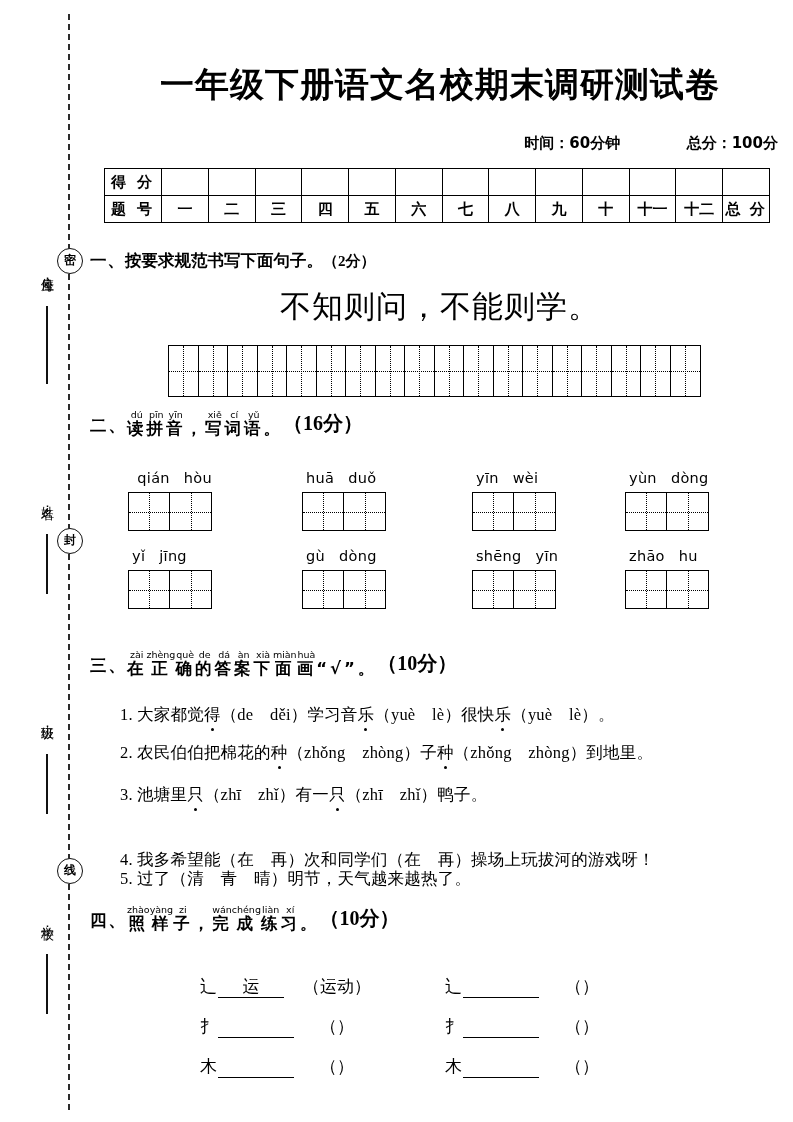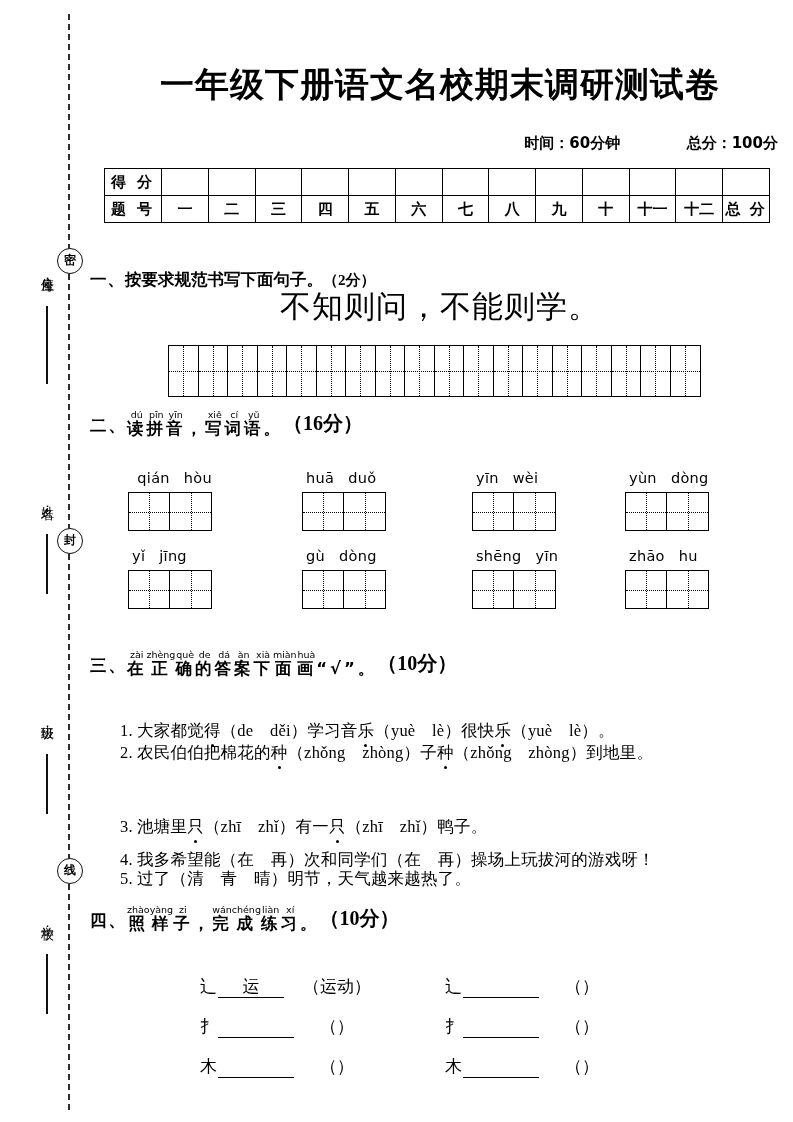--- a/index.html
+++ b/index.html
@@ -355,21 +355,21 @@
         <td class="num">八</td>
         <td class="num">九</td>
         <td class="num">十</td>
         <td class="num wide">十一</td>
         <td class="num wide">十二</td>
         <td class="total">总 分</td>
       </tr>
     </tbody>
   </table>
 
-  <div class="section-head" id="sec1-head" style="top:250px;margin-top:19px;">
+  <div class="section-head" id="sec1-head" style="top:250px;">
     <span class="num">一、</span><span>按要求规范书写下面句子。</span><span class="pts">（2分）</span>
   </div>
 
   <div id="quote-sentence">不知则问，不能则学。</div>
 
   <div id="sentence-grid" class="tzg"><span class="cell"></span><span class="cell"></span><span class="cell"></span><span class="cell"></span><span class="cell"></span><span class="cell"></span><span class="cell"></span><span class="cell"></span><span class="cell"></span><span class="cell"></span><span class="cell"></span><span class="cell"></span><span class="cell"></span><span class="cell"></span><span class="cell"></span><span class="cell"></span><span class="cell"></span><span class="cell"></span></div>
 
   <div class="ruby-head" id="sec2-head" style="top:410px;">
     <span class="lead">二、</span><span class="ruby-slot"><span class="rb"><span class="py">dú</span><span class="hz">读</span></span><span class="rb"><span class="py">pīn</span><span class="hz">拼</span></span><span class="rb"><span class="py">yīn</span><span class="hz">音</span></span><span class="rb"><span class="py">&nbsp;</span><span class="hz">，</span></span><span class="rb"><span class="py">xiě</span><span class="hz">写</span></span><span class="rb"><span class="py">cí</span><span class="hz">词</span></span><span class="rb"><span class="py">yǔ</span><span class="hz">语</span></span><span class="rb"><span class="py">&nbsp;</span><span class="hz">。</span></span></span><span class="ptsr">（16分）</span>
   </div>
@@ -427,23 +427,23 @@
     <div class="py-line">
       <span>zhāo</span><span class="sp"></span><span>hu</span>
     </div>
     <div class="tzg"><span class="cell"></span><span class="cell"></span></div>
   </div>
 
   <div class="ruby-head" id="sec3-head" style="top:650px;">
     <span class="lead">三、</span><span class="ruby-slot"><span class="rb"><span class="py">zài</span><span class="hz">在</span></span><span class="rb"><span class="py">zhèng</span><span class="hz">正</span></span><span class="rb"><span class="py">què</span><span class="hz">确</span></span><span class="rb"><span class="py">de</span><span class="hz">的</span></span><span class="rb"><span class="py">dá</span><span class="hz">答</span></span><span class="rb"><span class="py">àn</span><span class="hz">案</span></span><span class="rb"><span class="py">xià</span><span class="hz">下</span></span><span class="rb"><span class="py">miàn</span><span class="hz">面</span></span><span class="rb"><span class="py">huà</span><span class="hz">画</span></span><span class="rb"><span class="py">&nbsp;</span><span class="hz">“√”</span></span><span class="rb"><span class="py">&nbsp;</span><span class="hz">。</span></span></span><span class="ptsr">（10分）</span>
   </div>
 
-  <div class="choice-q" id="cq-0" style="top:720px;"><span class="idx">1. </span><span class="opt">大家都觉</span><span class="dotmark">得</span><span class="opt">（de　děi）学习音</span><span class="dotmark">乐</span><span class="opt">（yuè　lè）很快</span><span class="dotmark">乐</span><span class="opt">（yuè　lè）。</span></div>
+  <div class="choice-q" id="cq-0" style="top:704px;"><span class="idx">1. </span><span class="opt">大家都觉</span><span class="dotmark">得</span><span class="opt">（de　děi）学习音</span><span class="dotmark">乐</span><span class="opt">（yuè　lè）很快</span><span class="dotmark">乐</span><span class="opt">（yuè　lè）。</span></div>
   <div class="choice-q" id="cq-1" style="top:742px;"><span class="idx">2. </span><span class="opt">农民伯伯把棉花的</span><span class="dotmark">种</span><span class="opt">（zhǒng　zhòng）子</span><span class="dotmark">种</span><span class="opt">（zhǒng　zhòng）到地里。</span></div>
-  <div class="choice-q" id="cq-2" style="top:784px;margin-top:32px;"><span class="idx">3. </span><span class="opt">池塘里</span><span class="dotmark">只</span><span class="opt">（zhī　zhǐ）有一</span><span class="dotmark">只</span><span class="opt">（zhī　zhǐ）鸭子。</span></div>
+  <div class="choice-q" id="cq-2" style="top:784px;"><span class="idx">3. </span><span class="opt">池塘里</span><span class="dotmark">只</span><span class="opt">（zhī　zhǐ）有一</span><span class="dotmark">只</span><span class="opt">（zhī　zhǐ）鸭子。</span></div>
   <div class="choice-q" id="cq-3" style="top:849px;"><span class="idx">4. </span><span class="opt">我多希望能（在　再）次和同学们（在　再）操场上玩拔河的游戏呀！</span></div>
   <div class="choice-q" id="cq-4" style="top:868px;"><span class="idx">5. </span><span class="opt">过了（清　青　晴）明节，天气越来越热了。</span></div>
 
   <div class="ruby-head" id="sec4-head" style="top:905px;">
     <span class="lead">四、</span><span class="ruby-slot"><span class="rb"><span class="py">zhào</span><span class="hz">照</span></span><span class="rb"><span class="py">yàng</span><span class="hz">样</span></span><span class="rb"><span class="py">zi</span><span class="hz">子</span></span><span class="rb"><span class="py">&nbsp;</span><span class="hz">，</span></span><span class="rb"><span class="py">wán</span><span class="hz">完</span></span><span class="rb"><span class="py">chéng</span><span class="hz">成</span></span><span class="rb"><span class="py">liàn</span><span class="hz">练</span></span><span class="rb"><span class="py">xí</span><span class="hz">习</span></span><span class="rb"><span class="py">&nbsp;</span><span class="hz">。</span></span></span><span class="ptsr">（10分）</span>
   </div>
 
   <div class="radical-row" style="left:110px; top:975px;">
     <span class="rad">辶</span><span class="blank" style="width:66px;">运</span><span class="gapsm"></span><span class="paren" style="width:86px;">（<span>运动</span>）</span>
   </div>

